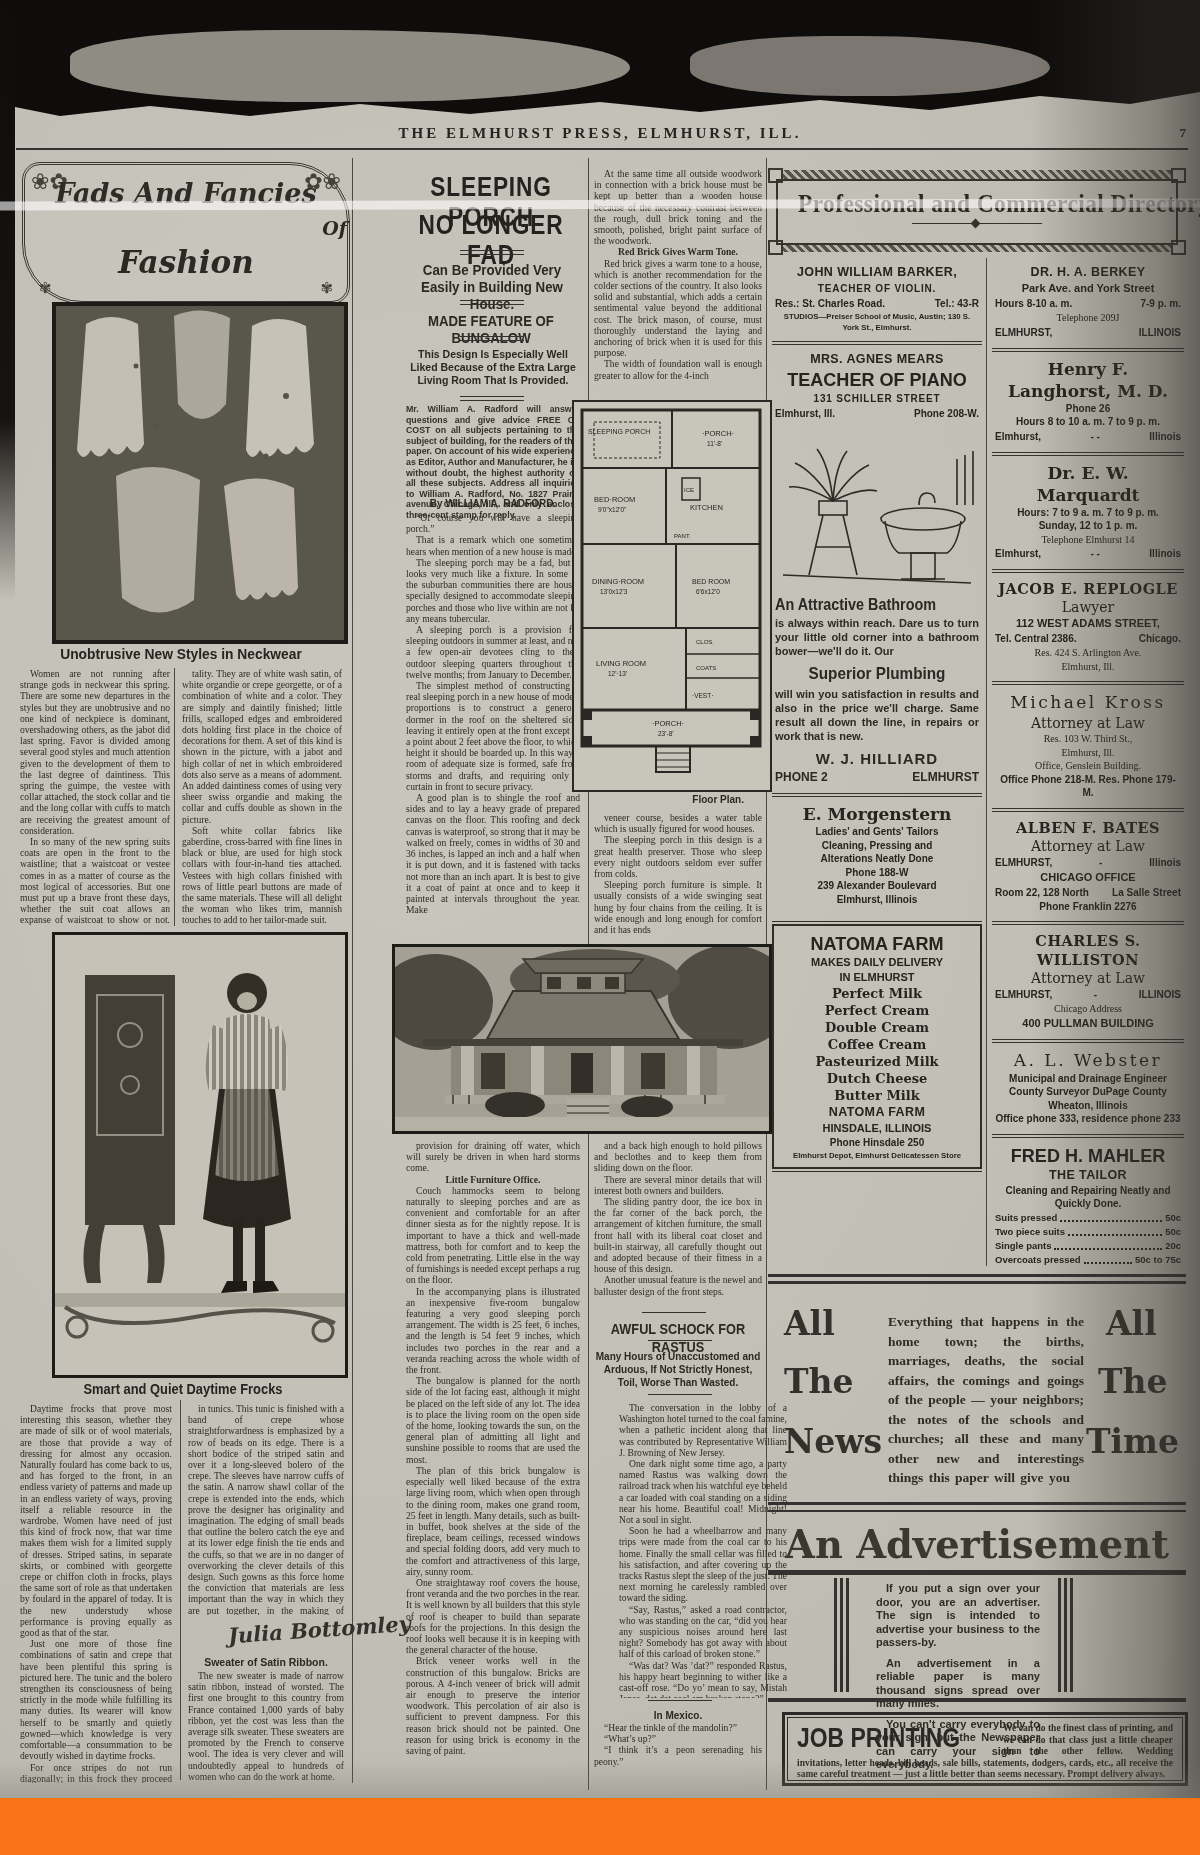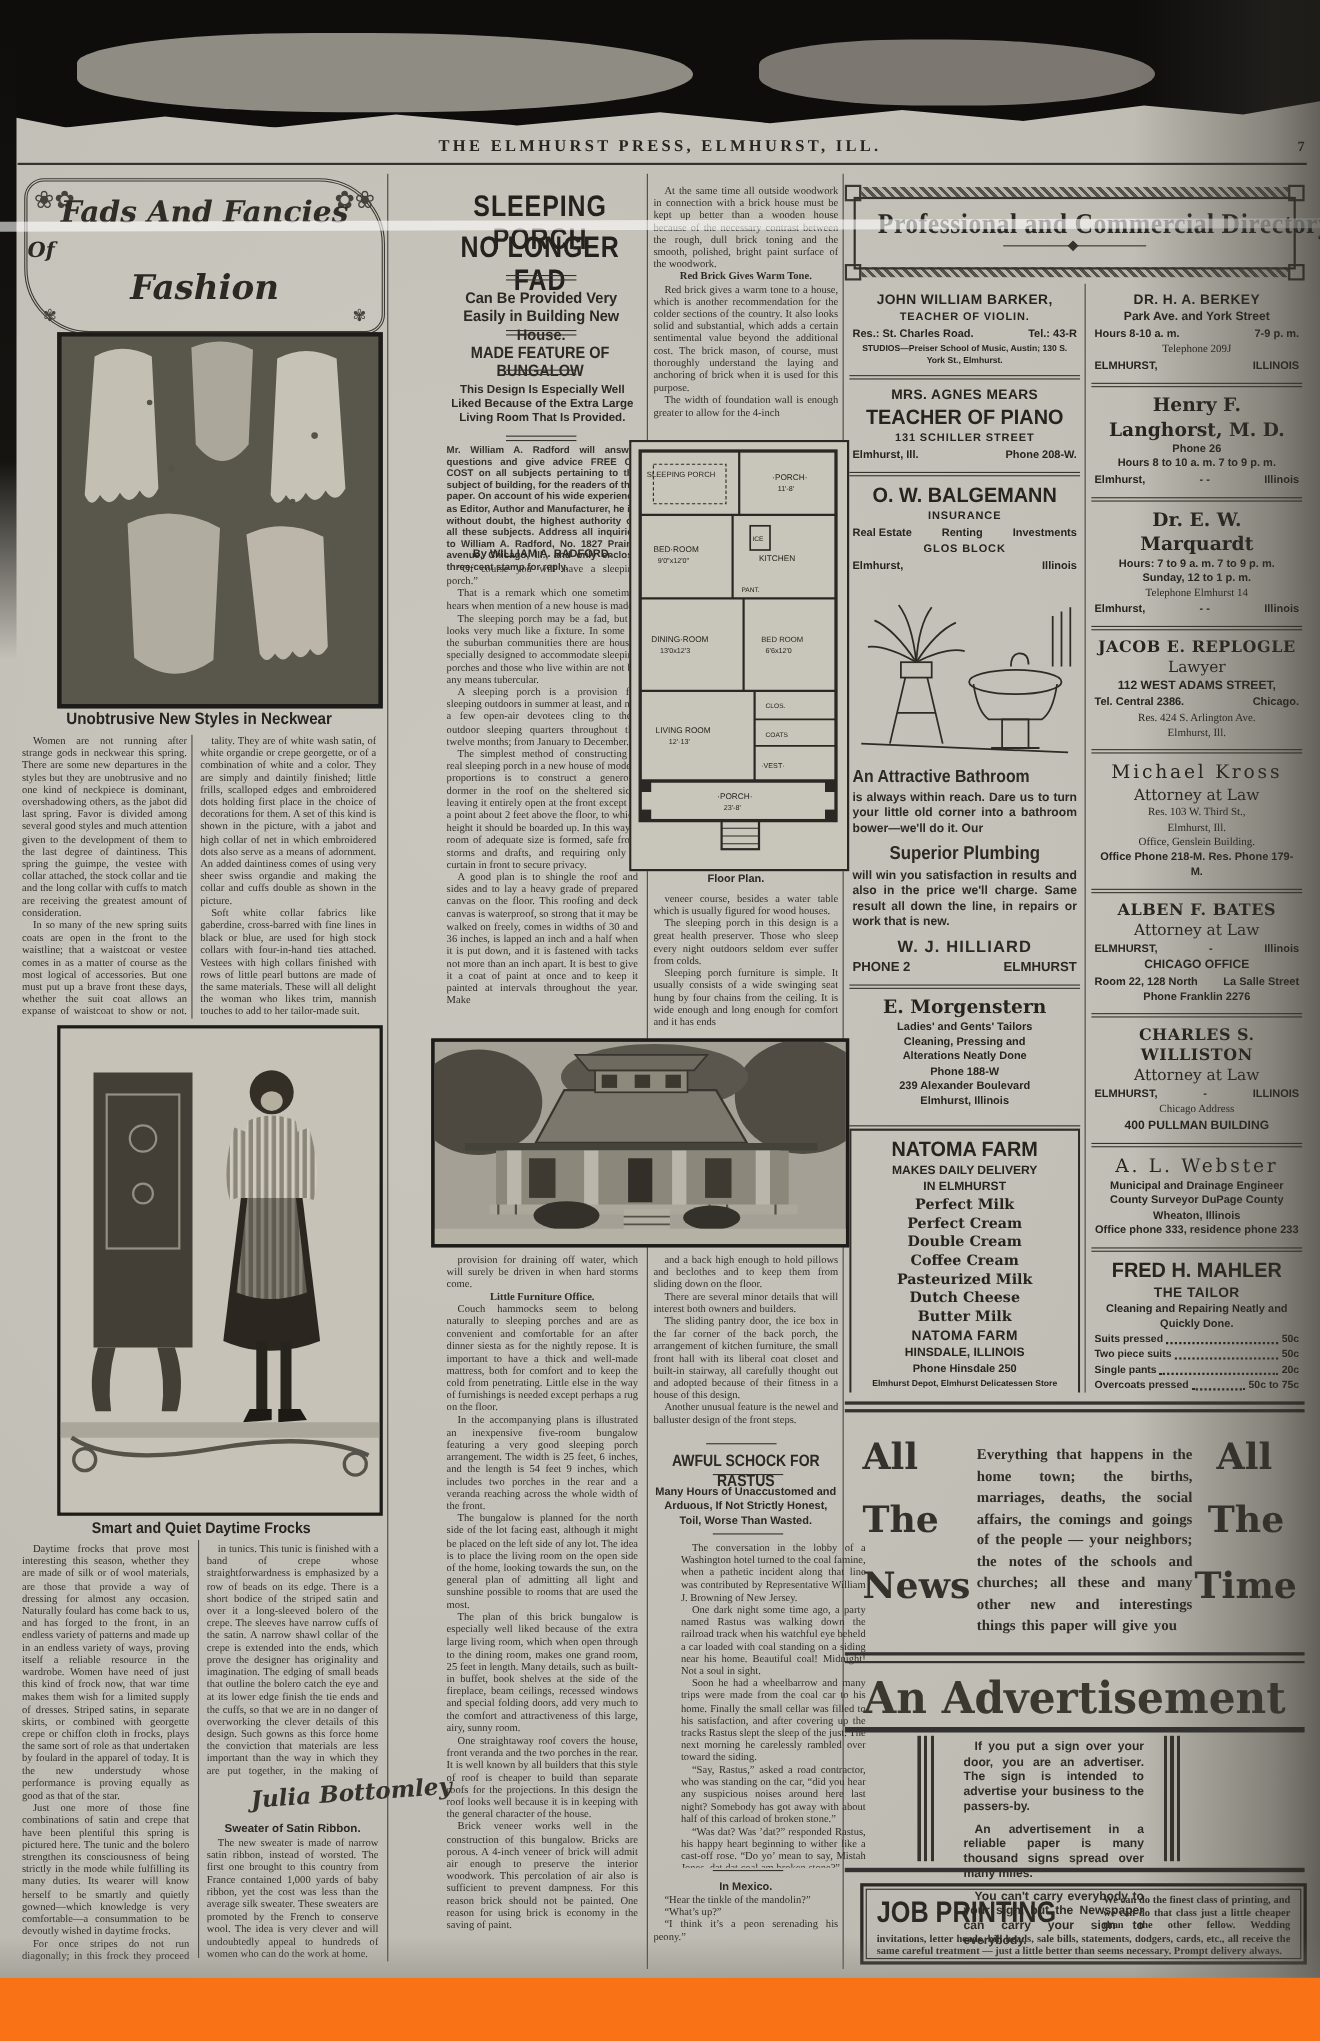--- a/index.html
+++ b/index.html
@@ -27,38 +27,38 @@
   
   .tcol{position:absolute;text-align:justify;font-size:9.6px;line-height:11.2px;color:#2d2b25;overflow:hidden;}
   .tcol p{margin:0;}
   .bp{margin:0;text-indent:10px;}
   .bh{text-align:center;font-weight:bold;margin:2px 0;}
   
   .fash-box{position:absolute;left:22px;top:162px;width:322px;height:136px;border:3px double #3b3933;
     border-radius:18px 60px 18px 60px;background:rgba(255,255,255,.06);}
   .fash-line1{position:absolute;left:0;top:14px;width:100%;text-align:center;
     font:bold italic 27px/30px "DejaVu Serif",serif;color:#2e2c27;}
-  .fash-line2{position:absolute;left:0;top:52px;width:100%;text-align:left;font:bold italic 19px/22px "DejaVu Serif",serif;}
+  .fash-line2{position:absolute;left:0;top:52px;width:100%;text-align:right;font:bold italic 19px/22px "DejaVu Serif",serif;}
   .fash-line3{position:absolute;left:0;top:80px;width:100%;text-align:center;font:bold italic 31px/34px "DejaVu Serif",serif;}
   .flower{position:absolute;font-size:22px;color:#45423b;}
   
   .img-frame{position:absolute;border:4px solid #1d1c19;overflow:hidden;background:#56534a;}
   .img-frame svg{display:block;}
   .lh-heading{position:absolute;text-align:center;font:bold 15px/18px "Liberation Sans",sans-serif;
     transform:scaleX(.92);transform-origin:center;color:#262420;}
   
   .headline{position:absolute;left:398px;width:186px;text-align:center;color:#23221f;
     font:bold 27px/30px "Liberation Sans",sans-serif;transform:scaleX(.84);transform-origin:center;letter-spacing:1px;}
   .deck{position:absolute;left:404px;width:176px;text-align:center;font:bold 14px/17px "Liberation Sans",sans-serif;transform:scaleX(.95);}
   .subhead{position:absolute;left:400px;width:182px;text-align:center;font:bold 15px/17px "Liberation Sans",sans-serif;transform:scaleX(.88);}
   .standfirst{position:absolute;left:410px;width:166px;text-align:center;font:bold 10.5px/13px "Liberation Sans",sans-serif;}
   .notice{position:absolute;left:406px;width:174px;text-align:justify;font:bold 8.8px/10.6px "Liberation Sans",sans-serif;color:#34322c;}
   .byline{position:absolute;left:406px;width:174px;text-align:center;font:bold 10px/12px "Liberation Sans",sans-serif;}
   .mini{position:absolute;width:64px;border-top:1.5px solid #34322c;border-bottom:1.5px solid #34322c;height:3px;}
-  .plan-caption{position:absolute;text-align:center;font:bold 10px/12px "Liberation Sans",sans-serif;}
+  .plan-caption{position:absolute;text-align:right;font:bold 10px/12px "Liberation Sans",sans-serif;}
   
   .dir-wrap{position:absolute;left:768px;top:170px;width:418px;height:84px;}
   .dir-hatch{position:absolute;left:8px;width:402px;height:9px;
     background:repeating-linear-gradient(45deg,#55524a 0 3px,#b6b3aa 3px 6px);}
   .dir-corner{position:absolute;width:11px;height:11px;border:2px solid #3a3831;background:#c3c0b7;}
   .dir-inner{position:absolute;left:8px;top:9px;width:398px;height:62px;border:2px solid #34322c;
     text-align:center;}
   .dir-title{font:bold 26px/34px "Liberation Serif",serif;transform:scaleX(.9);transform-origin:center;
     letter-spacing:.5px;color:#2b2924;margin-top:6px;white-space:nowrap;}
   .dir-sub{margin:2px auto 0;width:130px;border-top:1.5px solid #34322c;position:relative;}
@@ -390,34 +390,20 @@
           </div>
           <div class="listing">
             <div class="L L-nm">MRS. AGNES MEARS</div>
             <div class="L L-big">TEACHER OF PIANO</div>
             <div class="L L-sub">131 SCHILLER STREET</div>
             <div class="L L-lr">
               <span>Elmhurst, Ill.</span>
               <span>Phone 208-W.</span>
             </div>
           </div>
-          <div class="listing">
-            <div class="L L-big">O. W. BALGEMANN</div>
-            <div class="L L-sub">INSURANCE</div>
-            <div class="L L-lr">
-              <span>Real Estate</span>
-              <span>Renting</span>
-              <span>Investments</span>
-            </div>
-            <div class="L L-sub">GLOS BLOCK</div>
-            <div class="L L-lr">
-              <span>Elmhurst,</span>
-              <span>Illinois</span>
-            </div>
-          </div>
         </div>
       <div class="listing">
         <svg width="204" height="152" viewBox="0 0 204 152">
           <g stroke="#2d2b26" fill="none" stroke-width="1.6">
             <path d="M58,66 q-20,-30 -38,-38"></path>
               <path d="M58,66 q-4,-36 -16,-52"></path>
             <path d="M58,66 q2,-34 14,-50"></path>
               <path d="M58,66 q18,-28 36,-36"></path>
             <path d="M58,66 q-28,-16 -44,-14"></path>
               <path d="M58,66 q28,-14 44,-10"></path>

